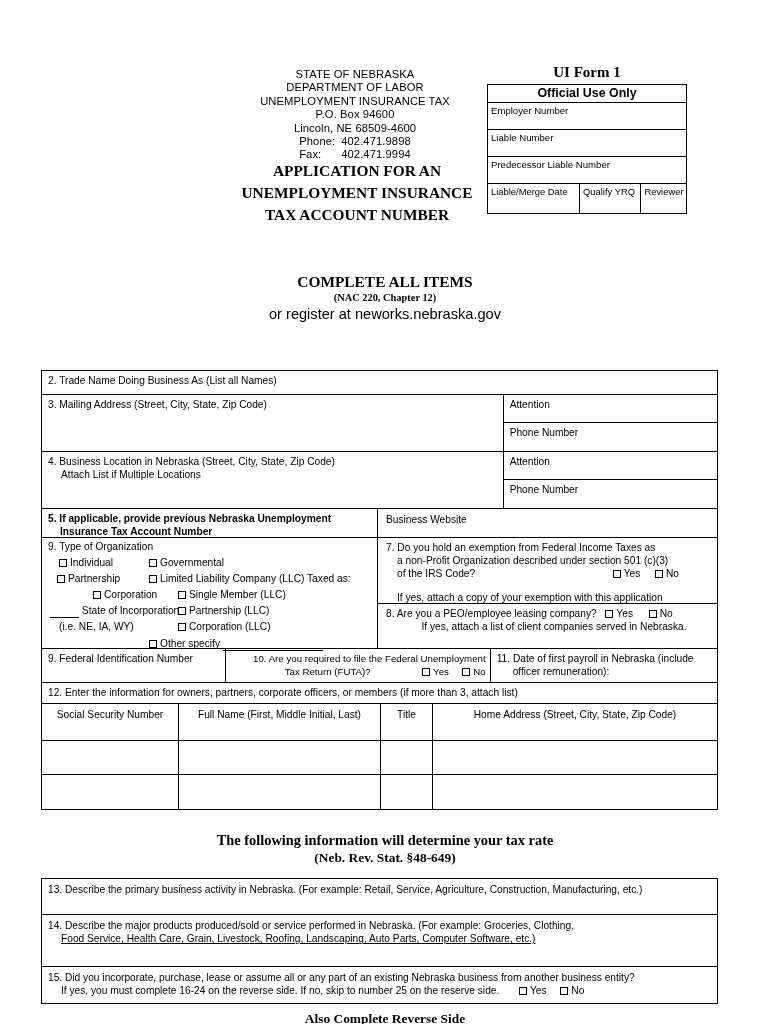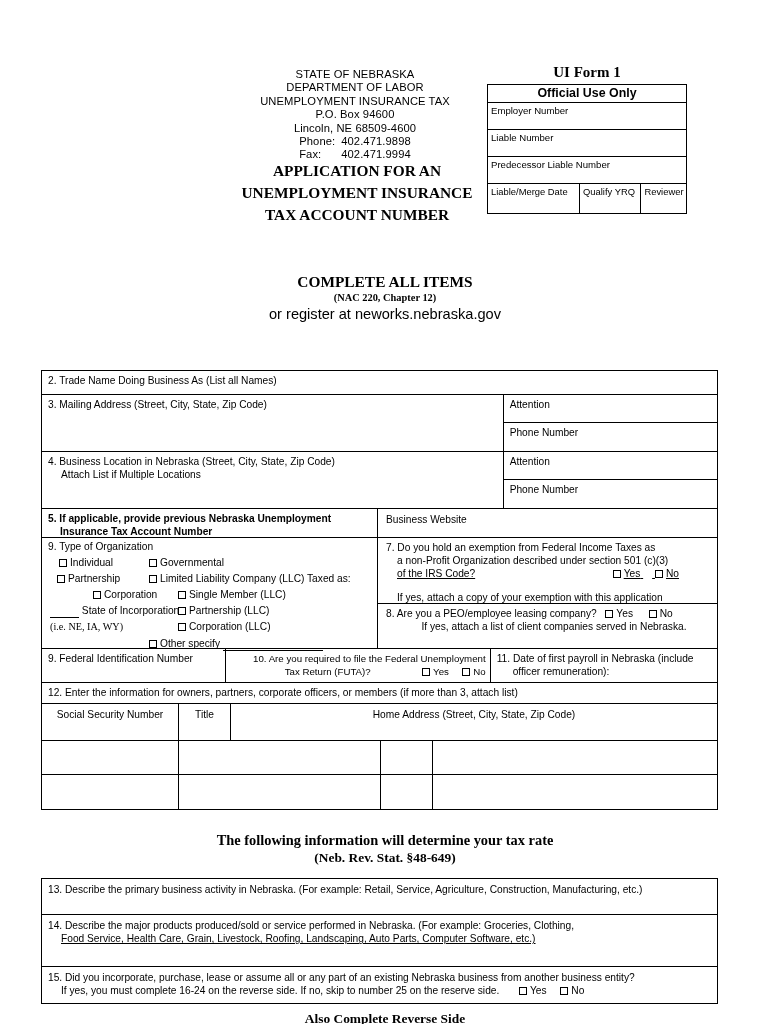--- a/index.html
+++ b/index.html
@@ -270,21 +270,21 @@
             <div class="og" style="left:9px;top:18px;">
               <span class="cb"></span><span>Partnership</span>
             </div>
             <div class="og" style="left:9px;top:34px;padding-left:36px;">
               <span class="cb"></span><span>Corporation</span>
             </div>
             <div class="og" style="left:2px;top:50px;">
               <span class="ul" style="width:29px;">&nbsp;</span>
               <span>State of Incorporation</span>
             </div>
-            <div class="og" style="left:2px;top:66px;font-family:Liberation Serif, serif;">
+            <div class="og" style="left:11px;top:66px;">
               <span>(i.e. NE, IA, WY)</span>
             </div>
 
             <div class="og" style="left:101px;top:2px;">
               <span class="cb"></span><span>Governmental</span>
             </div>
             <div class="og" style="left:101px;top:18px;">
               <span class="cb"></span><span>Limited Liability Company (LLC) Taxed as:</span>
             </div>
             <div class="og" style="left:130px;top:34px;">
@@ -305,21 +305,21 @@
         </div>
       </div>
 
       <div class="mid-right">
         <div class="bweb">
           <span>Business Website</span>
         </div>
         <div class="i7">
           <span>7. Do you hold an exemption from Federal Income Taxes as</span>
           <span class="ind">a non-Profit Organization described under section 501 (c)(3)</span>
-          <span class="ind" style="display:flex;justify-content:space-between;align-items:center;text-decoration:underline;">
+          <span class="ind" style="display:flex;justify-content:space-between;align-items:center;">
             <span>of the IRS Code?</span>
             <span class="cbline" style="padding-right:32px;">
               <span class="cb"></span><span>Yes</span>
               <span style="display:inline-block;width:9px;"></span>
               <span class="cb"></span><span>No</span>
             </span>
           </span>
           <span class="ind" style="display:block;margin-top:11px;">If yes, attach a copy of your exemption with this application</span>
         </div>
         <div class="i8">
@@ -358,20 +358,23 @@
     <div class="row">
       <div class="i12 grow">
         <span>12. Enter the information for owners, partners, corporate officers, or members (if more than 3, attach list)</span>
       </div>
     </div>
 
     <div class="row ow-head">
       <div class="ow-cell ow-c1">
         <span>Social Security Number</span>
       </div>
+      <div class="ow-cell ow-c2">
+        <span>Full Name (First, Middle Initial, Last)</span>
+      </div>
       <div class="ow-cell ow-c3">
         <span>Title</span>
       </div>
       <div class="ow-cell ow-c4 lastc">
         <span>Home Address (Street, City, State, Zip Code)</span>
       </div>
     </div>
 
     <div class="row ow-row">
       <div class="ow-cell ow-c1"></div>

